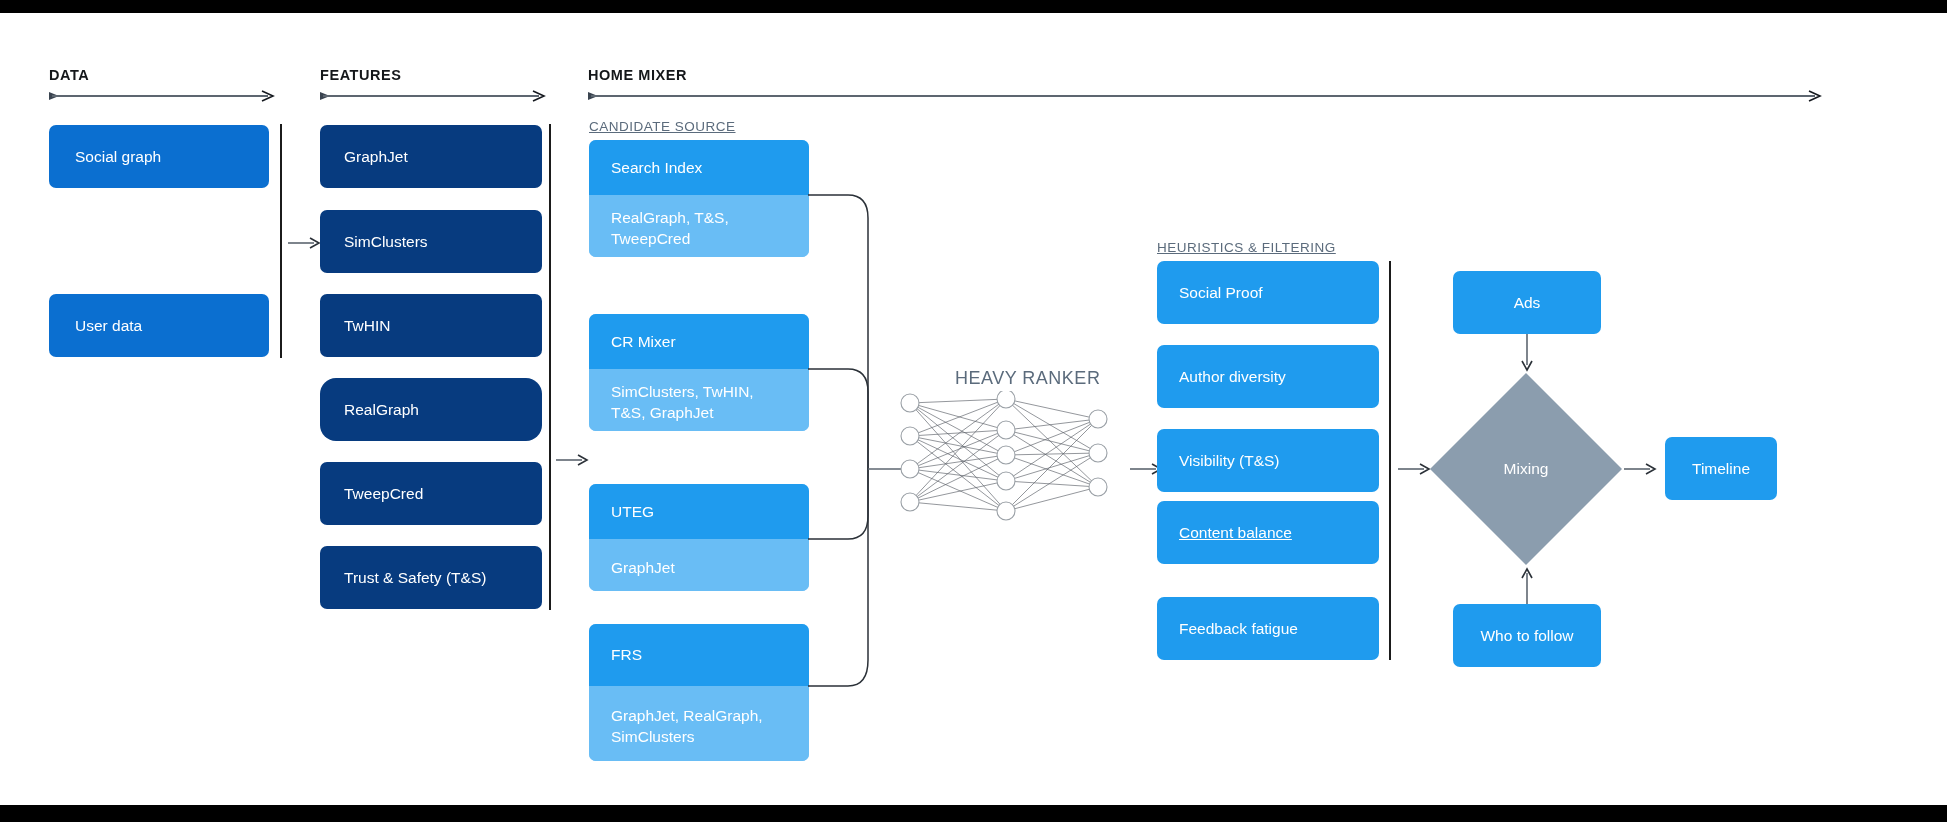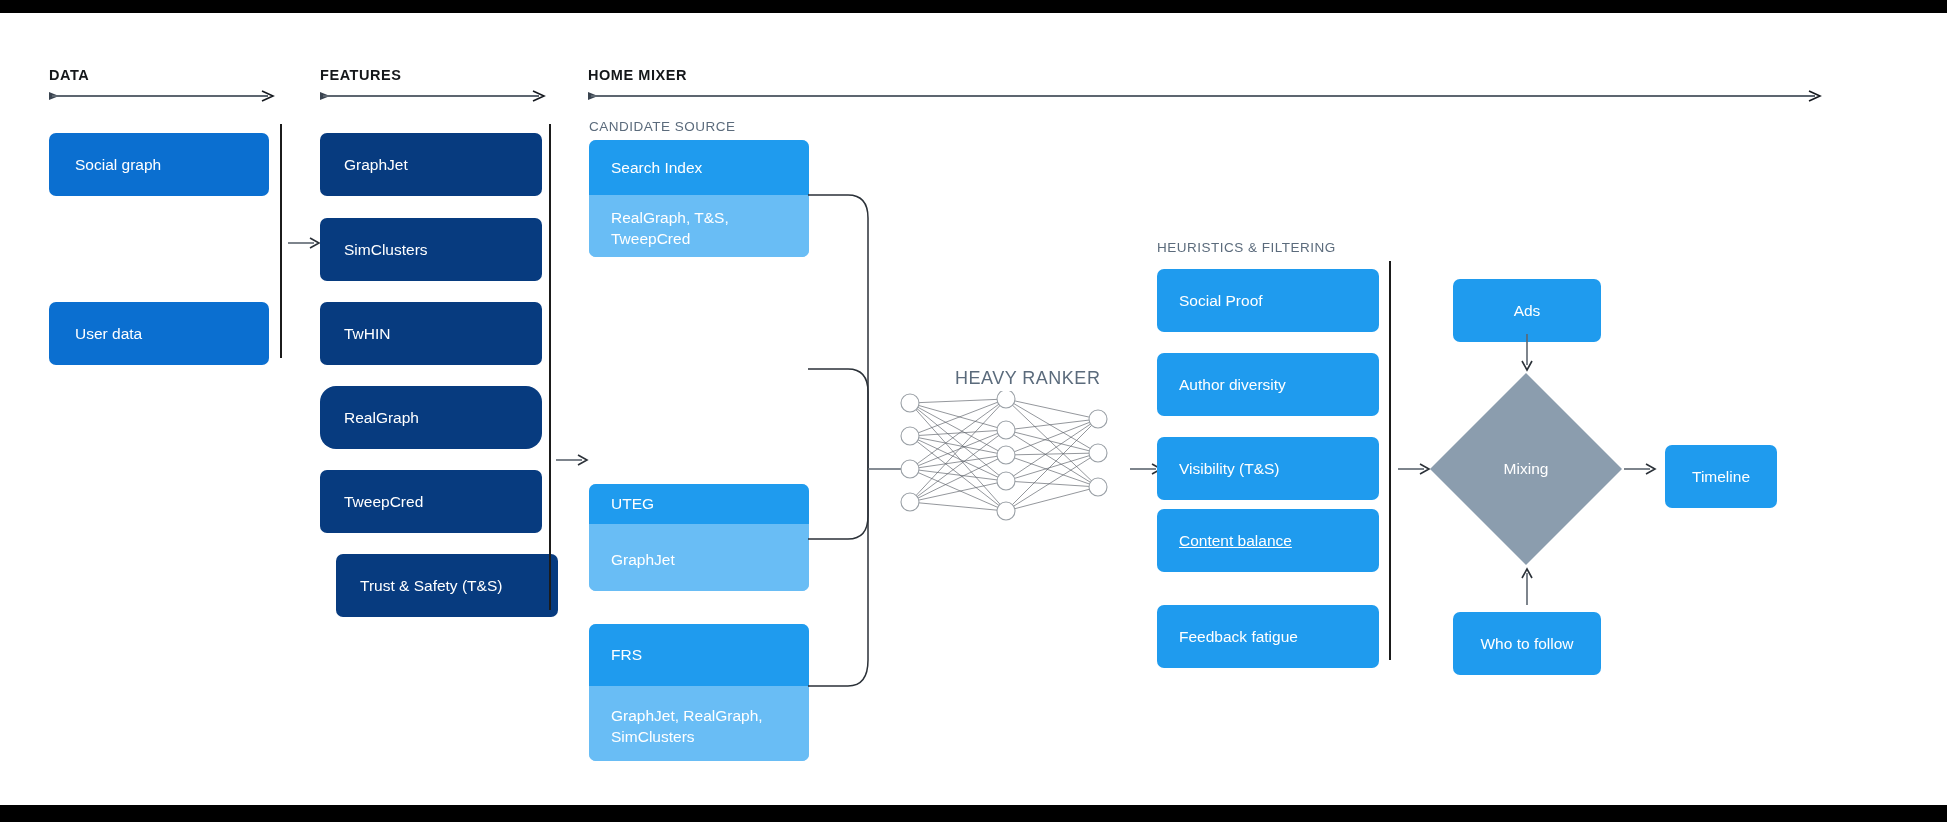--- a/index.html
+++ b/index.html
@@ -57,31 +57,31 @@
     left: 0;
   }
   .axis svg { display: block; }
 
   .sub-label {
     position: absolute;
     font-size: 13.5px;
     letter-spacing: 0.5px;
     color: #5b6b7c;
     white-space: nowrap;
+    text-decoration: underline;
   }
 
   
   .box {
     position: absolute;
     border-radius: 7px;
     display: flex;
     align-items: center;
     box-sizing: border-box;
     color: #ffffff;
-    margin-top: 8px;
   }
   .box .box-label {
     font-size: 15.5px;
     line-height: 19px;
     white-space: nowrap;
   }
   .box.data-box {
     background: #0b6fd0;
     padding-left: 26px;
   }
@@ -238,44 +238,49 @@
     </div>
     <div class="box feature-box" style="left:320px; top:281px; width:222px; height:63px;">
       <span class="box-label">TwHIN</span>
     </div>
     <div class="box feature-box" style="left:320px; top:365px; width:222px; height:63px;border-radius:16px;">
       <span class="box-label">RealGraph</span>
     </div>
     <div class="box feature-box" style="left:320px; top:449px; width:222px; height:63px;">
       <span class="box-label">TweepCred</span>
     </div>
-    <div class="box feature-box" style="left:336px; top:533px; width:222px; height:63px;">
+    <div class="box feature-box" style="left:320px; top:533px; width:222px; height:63px;">
       <span class="box-label">Trust &amp; Safety (T&amp;S)</span>
     </div>
 
     <div class="vrule" style="left:549px; top:111px; height:486px;"></div>
 
     <div class="conn" style="left:556px; top:440px;">
       <svg width="34" height="14" viewBox="0 0 34 14">
         <line x1="0" y1="7" x2="26" y2="7" stroke="#5d6670" stroke-width="1.6"></line>
         <path d="M22,2 L31,7 L22,12" fill="none" stroke="#2b3138" stroke-width="1.6"></path>
       </svg>
     </div>
 
     <div class="sub-label" style="left:589px; top:106px;">CANDIDATE SOURCE</div>
 
     <div class="cs-card" style="left:589px; top:127px; width:220px; height:117px;">
       <div class="cs-head" style="height:55px;">Search Index</div>
       <div class="cs-body">RealGraph, T&amp;S,
 TweepCred</div>
     </div>
 
+    <div class="cs-card" style="left:589px; top:301px; width:220px; height:117px;">
+      <div class="cs-head" style="height:55px;">CR Mixer</div>
+      <div class="cs-body">SimClusters, TwHIN,
+T&amp;S, GraphJet</div>
+    </div>
 
     <div class="cs-card" style="left:589px; top:471px; width:220px; height:107px;">
-      <div class="cs-head" style="height:40px;">UTEG</div>
+      <div class="cs-head" style="height:55px;">UTEG</div>
       <div class="cs-body">GraphJet</div>
     </div>
 
     <div class="cs-card" style="left:589px; top:611px; width:220px; height:137px;">
       <div class="cs-head" style="height:62px;">FRS</div>
       <div class="cs-body">GraphJet, RealGraph,
 SimClusters</div>
     </div>
 
     <div class="conn" style="left:806px; top:175px;">

